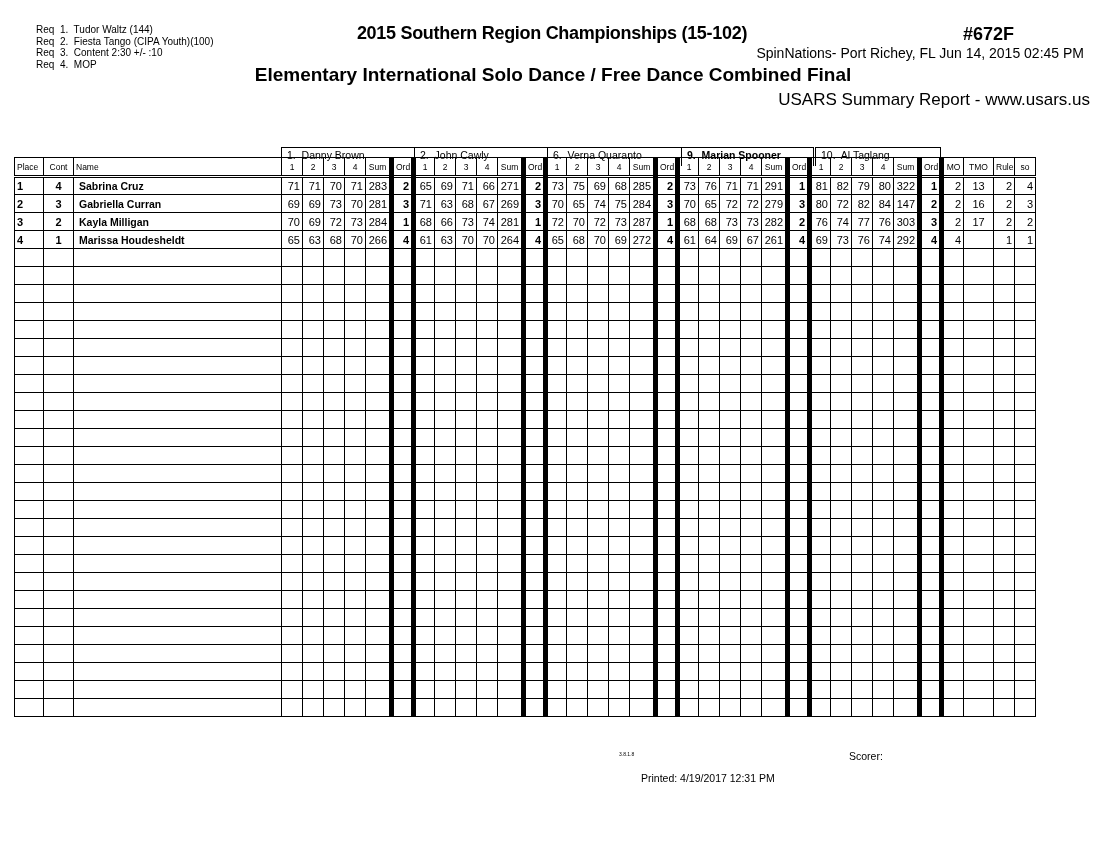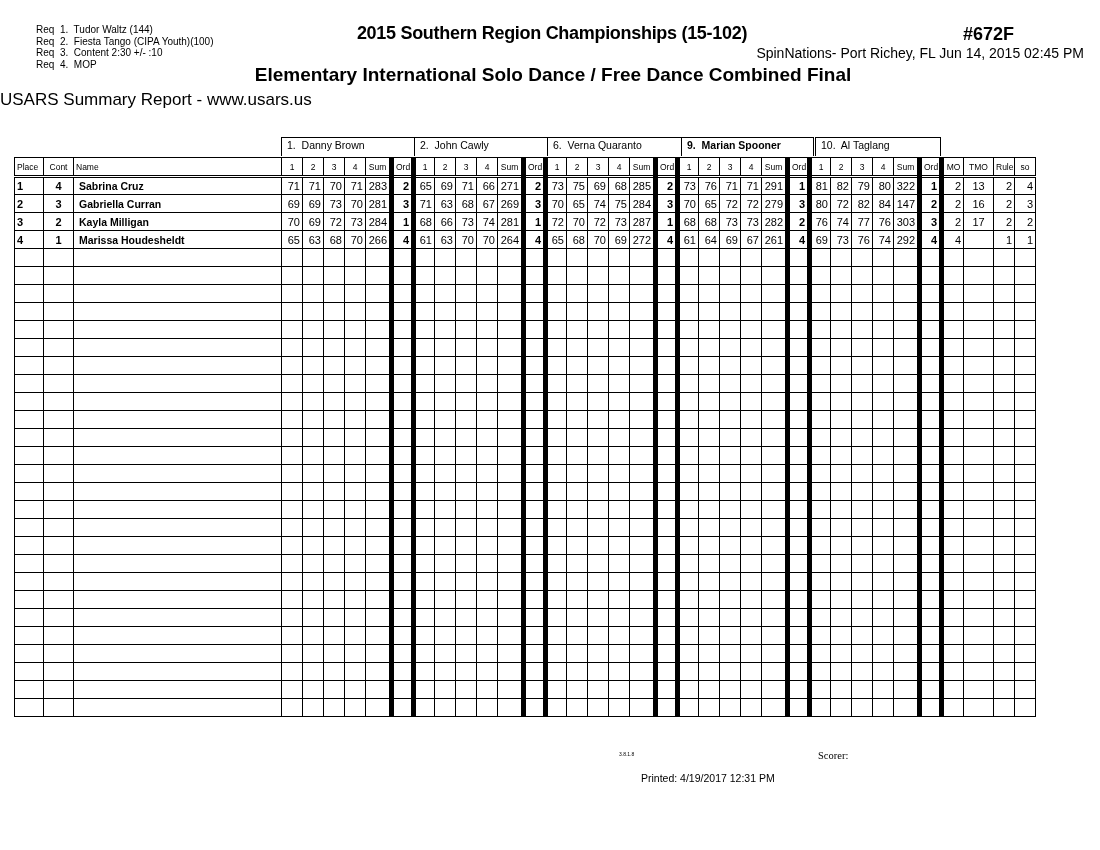--- a/index.html
+++ b/index.html
@@ -2,23 +2,23 @@
 <html><head>
 <meta charset="utf-8">
 <style>
   html, body { margin:0; padding:0; background:#ffffff; }
   body { width:1100px; height:850px; position:relative; font-family:"Liberation Sans", sans-serif; color:#000; overflow:hidden; }
   .reqs { position:absolute; left:16px; top:24px; font-size:10px; line-height:11.5px; }
   .reqs div { white-space:pre;padding-left:20px; }
   .title1 { position:absolute; left:0; width:1104px; top:23px; text-align:center; font-size:18px; font-weight:bold; letter-spacing:-0.3px; }
   .title2 { position:absolute; left:0; width:1084px; top:45px; text-align:right; font-size:14px; }
   .title3 { position:absolute; left:0; width:1106px; top:64px; text-align:center; font-size:19px; font-weight:bold; }
-  .title4 { position:absolute; left:0; width:1090px; top:90px; text-align:left; font-size:17px; }
+  .title4 { position:absolute; left:0; width:1090px; top:90px; text-align:right; font-size:17px; }
   .evt { position:absolute; left:963px; top:24px; font-size:18px; font-weight:bold; }
-  .judge-hdr { position:absolute; top:137px; height:19px; border:1px solid #000; border-bottom:none; box-sizing:border-box; font-size:10.5px; padding:1px 0 0 5px; white-space:pre; }
+  .judge-hdr { position:absolute; top:147px; height:19px; border:1px solid #000; border-bottom:none; box-sizing:border-box; font-size:10.5px; padding:1px 0 0 5px; white-space:pre; }
   table.sheet { position:absolute; left:14px; top:157px; border-collapse:collapse; table-layout:fixed; }
   table.sheet td { border:1px solid #000; height:18px; padding:0 2px; font-size:11px; box-sizing:border-box; overflow:hidden; white-space:nowrap; }
   table.sheet tr.hdr td { font-size:8.5px; height:19px; border-bottom:3px double #000; }
   table.sheet td.num { text-align:right; }
   table.sheet td.ctr { text-align:center; }
   table.sheet td.b { font-weight:bold; }
   table.sheet td.thickL { border-left:5px solid #000; }
   table.sheet td.thickR { border-right:5px solid #000; }
   table.sheet td.name { font-weight:bold; font-size:10.5px; padding-left:5px; }
   .footer { position:absolute; top:750px; font-size:10.5px; }
@@ -1296,13 +1296,13 @@
         <td></td>
         <td></td>
         <td></td>
         <td></td>
       </tr>
     </tbody>
 </table>
 
 <div class="ver">3.8.1.8</div>
 <div class="footer" style="left:641px;margin-top:22px;">Printed:  4/19/2017  12:31 PM</div>
-<div class="footer" style="left:818px;font-family:Liberation Serif, serif;">Scorer:</div>
+<div class="footer" style="left:849px;">Scorer:</div>
 
 </body></html>

